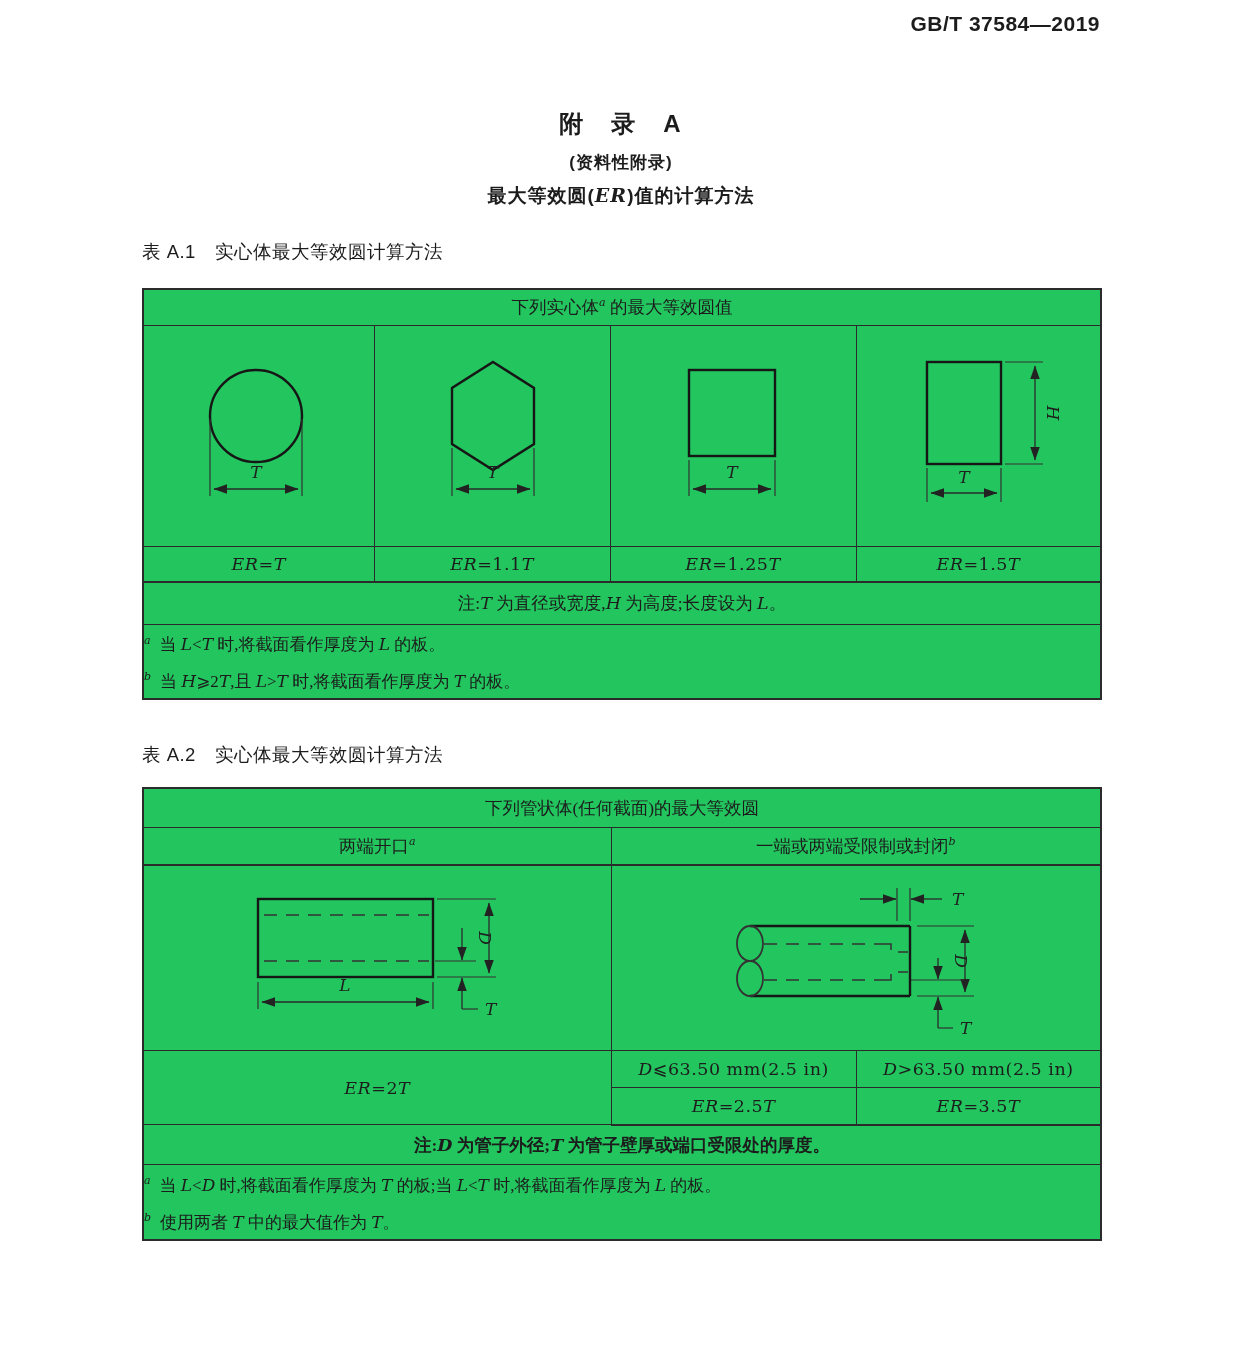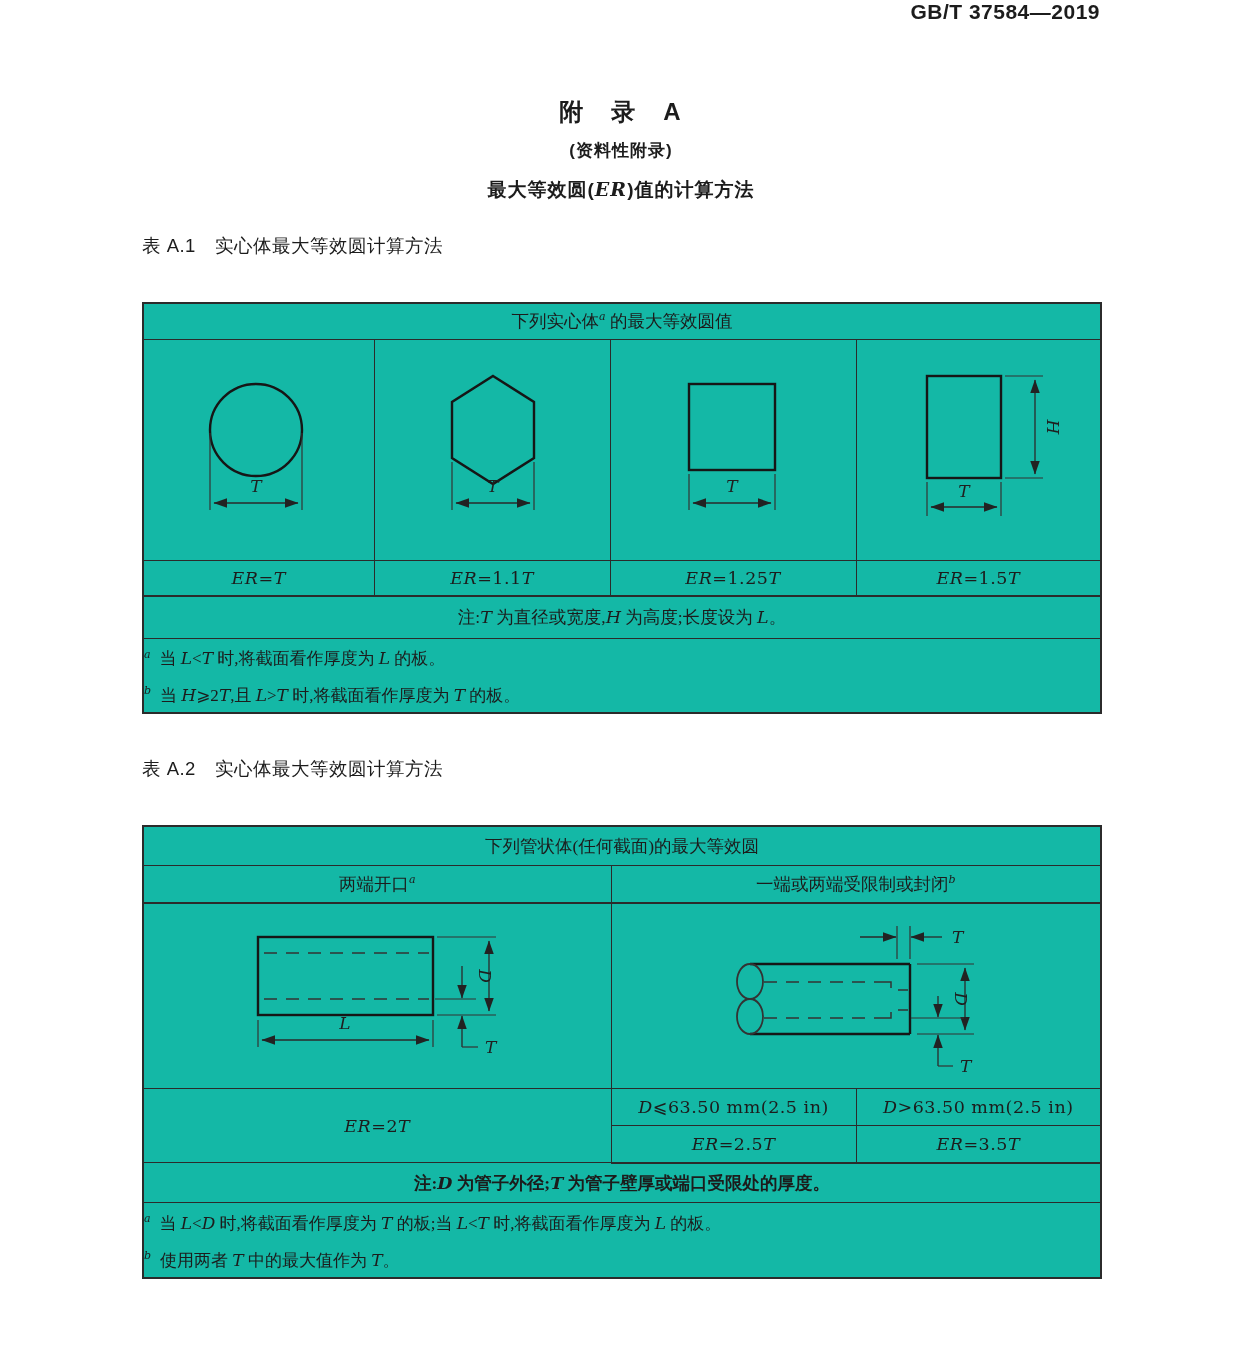--- a/index.html
+++ b/index.html
@@ -5,55 +5,55 @@
   * { margin:0; padding:0; box-sizing:border-box; }
   html,body { background:#ffffff; }
   body {
     width:1240px; height:1348px; position:relative;
     font-family:"Liberation Serif","DejaVu Serif",serif;
     color:#1c1c1c;
   }
   .content { margin-left:142px; width:958px; }
 
   .doc-number {
-    padding-top:0; text-align:right;
+    padding-top:12px; text-align:right;
     font-family:"Liberation Sans","DejaVu Sans",sans-serif;
     font-weight:bold; font-size:21px; letter-spacing:0.5px;
   }
   .app-title {
     margin-top:72px; text-align:center;
     font-family:"Liberation Sans","DejaVu Sans",sans-serif;
     font-weight:bold; font-size:24px; letter-spacing:2px;
   }
   .app-subtitle {
     margin-top:11px; text-align:center;
     font-family:"Liberation Sans","DejaVu Sans",sans-serif;
     font-weight:bold; font-size:17px; letter-spacing:1px;
   }
   .app-heading {
-    margin-top:15px; text-align:center;
+    margin-top:9px; text-align:center;
     font-family:"Liberation Sans","DejaVu Sans",sans-serif;
     font-weight:bold; font-size:19px; letter-spacing:1px;
   }
   .var-ital { font-family:"DejaVu Serif","Liberation Serif",serif; font-style:italic; }
 
   .intro {
     margin-top:28px; font-size:19px; line-height:26px; text-indent:2em;
   }
 
   .tbl-caption {
     font-family:"Liberation Sans","DejaVu Sans",sans-serif;
     font-weight:normal; font-size:18.5px; letter-spacing:0.5px;
   }
   .cap-a1 { margin-top:30px; }
   .cap-a2 { margin-top:42px; }
 
   table.std {
     width:958px; border-collapse:collapse; table-layout:fixed;
-    border:2.5px solid #2b2b2b; background:#14b8a6;margin-top:44px;
+    border:2.5px solid #2b2b2b; background:#22c55e;
   }
   .tbl-a1 { margin-top:24px; }
   .tbl-a2 { margin-top:20px; }
   table.std td {
     border:1px solid #2b2b2b; text-align:center; vertical-align:middle;
     font-size:17.5px; padding:0;
   }
   tr.thick-bottom td { border-bottom:2.5px solid #2b2b2b; }
 
   .r-span td   { height:36px; }

